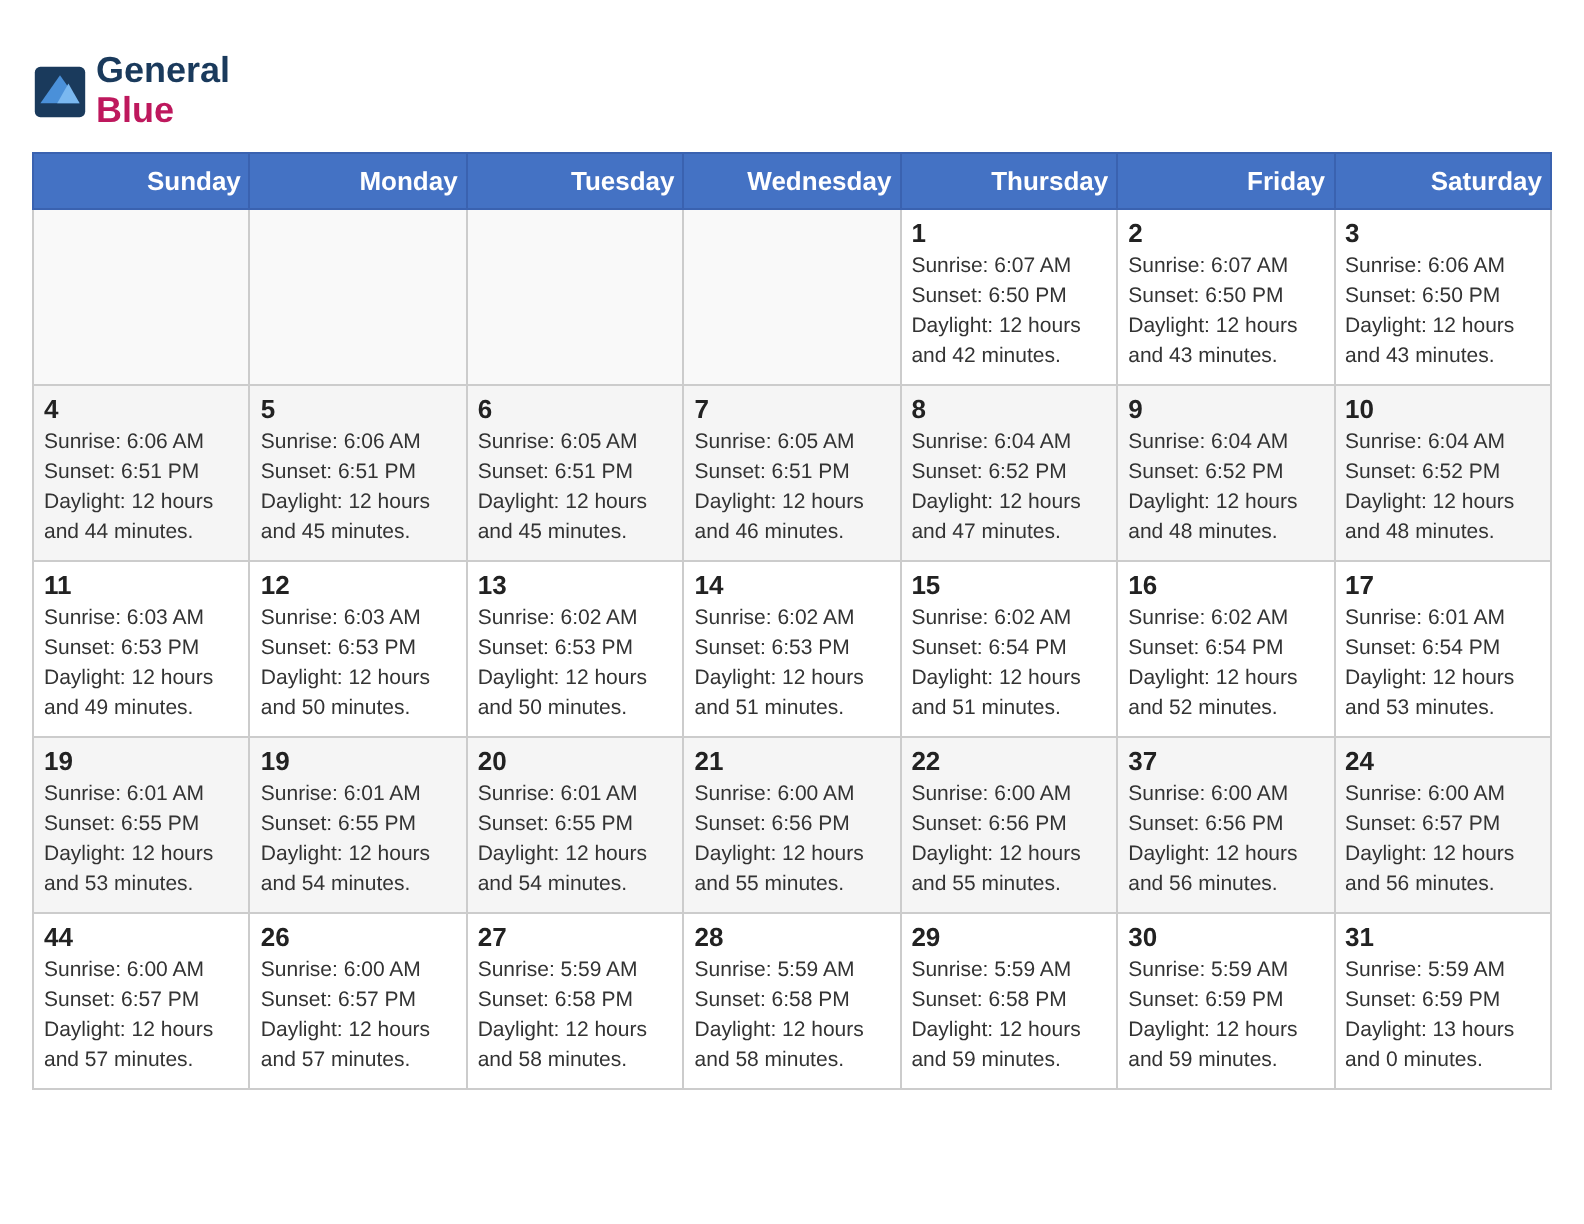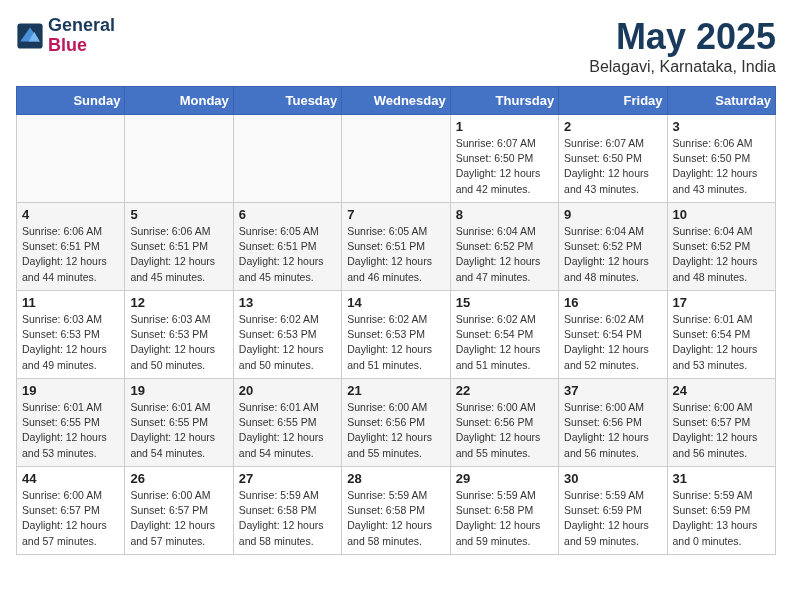--- a/index.html
+++ b/index.html
@@ -8,20 +8,21 @@
       background: #fff;
       width: 792px;
       min-height: 612px;
       padding: 16px;
     }
     .header {
       display: flex;
       justify-content: space-between;
       align-items: flex-start;
       margin-bottom: 10px;
+      margin-top: 10px;
     }
     .logo {
       display: flex;
       align-items: center;
       gap: 4px;
     }
     .logo-text {
       font-size: 18px;
       font-weight: bold;
       color: #1a3a5c;
@@ -101,24 +102,20 @@
     <svg class="logo-icon" viewBox="0 0 40 40">
       <rect x="2" y="2" width="36" height="36" rx="4" fill="#1a3a5c"></rect>
       <polygon points="20,8 34,28 6,28" fill="#4a90d9"></polygon>
       <polygon points="26,14 34,28 18,28" fill="#7ab8f0"></polygon>
     </svg>
     <div class="logo-text">
       <div>General</div>
       <div><span>Blue</span></div>
     </div>
   </div>
-  <div class="title-area">
-    <div class="month-year">May 2025</div>
-    <div class="location">Belagavi, Karnataka, India</div>
-  </div>
 </div>
 
 <table class="calendar">
   <thead>
     <tr id="header-row">
         <th>Sunday</th>
         <th>Monday</th>
         <th>Tuesday</th>
         <th>Wednesday</th>
         <th>Thursday</th>

